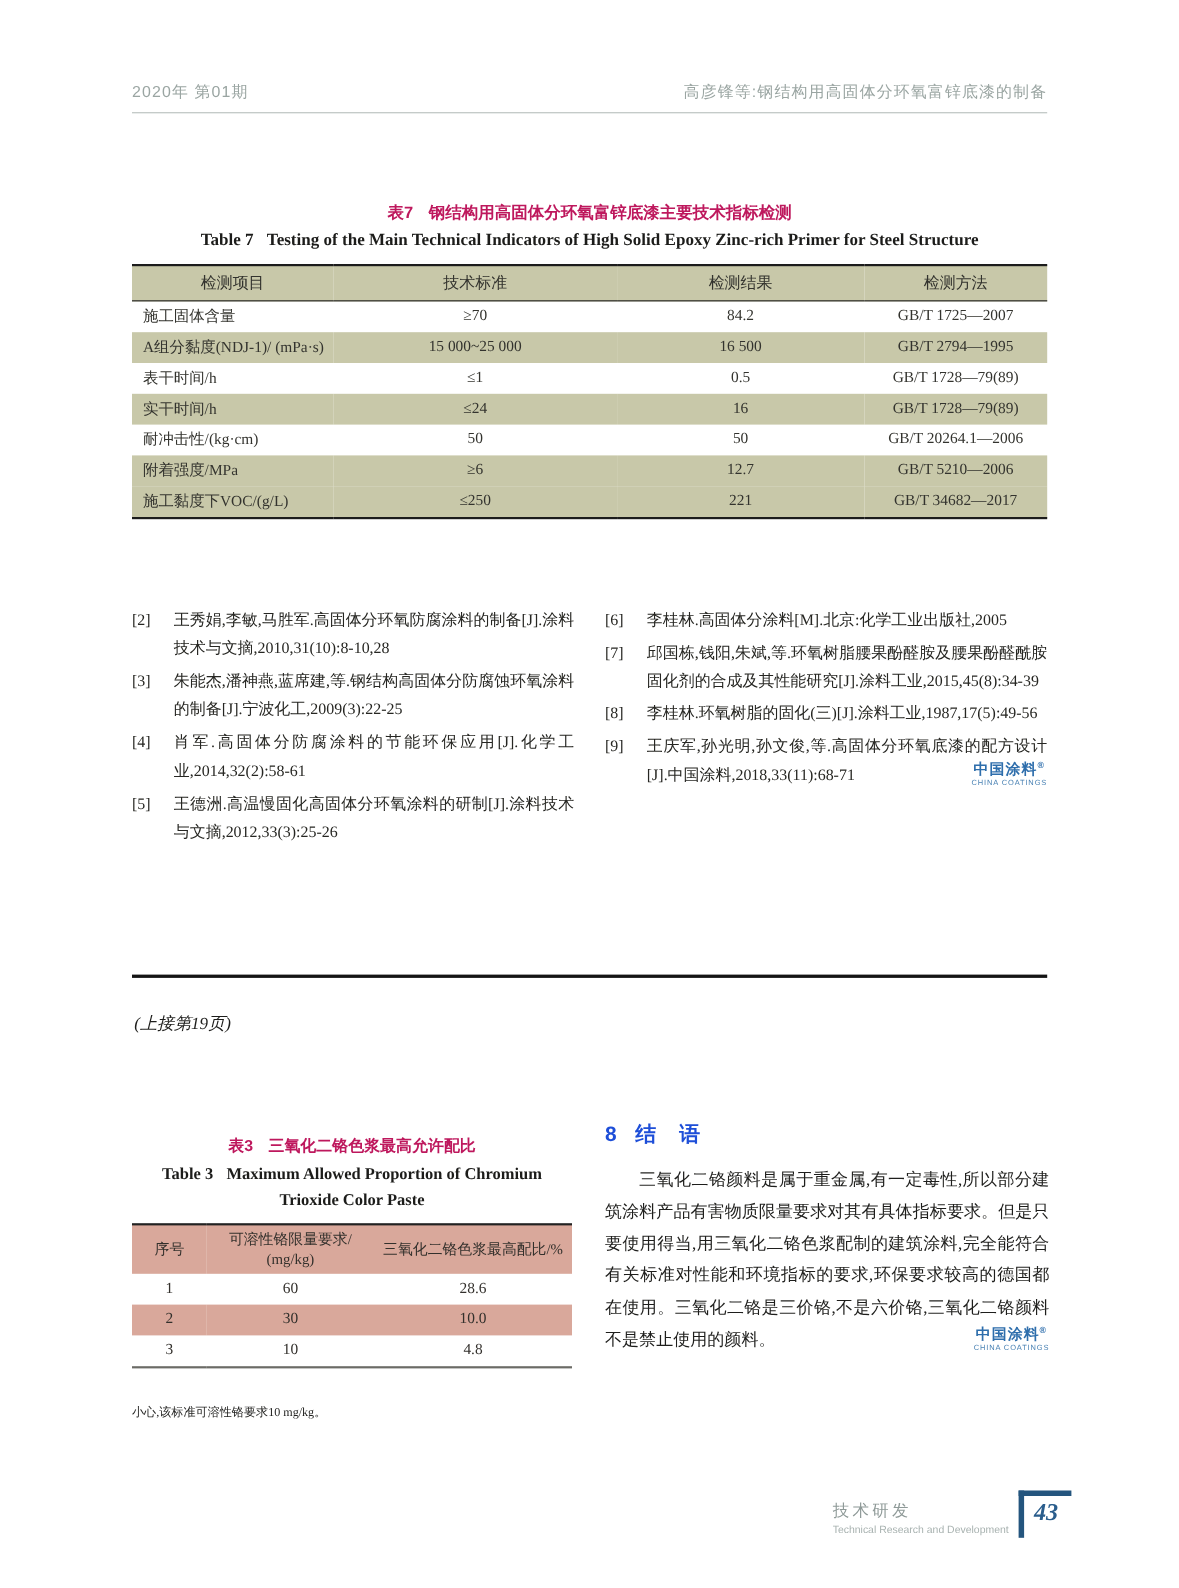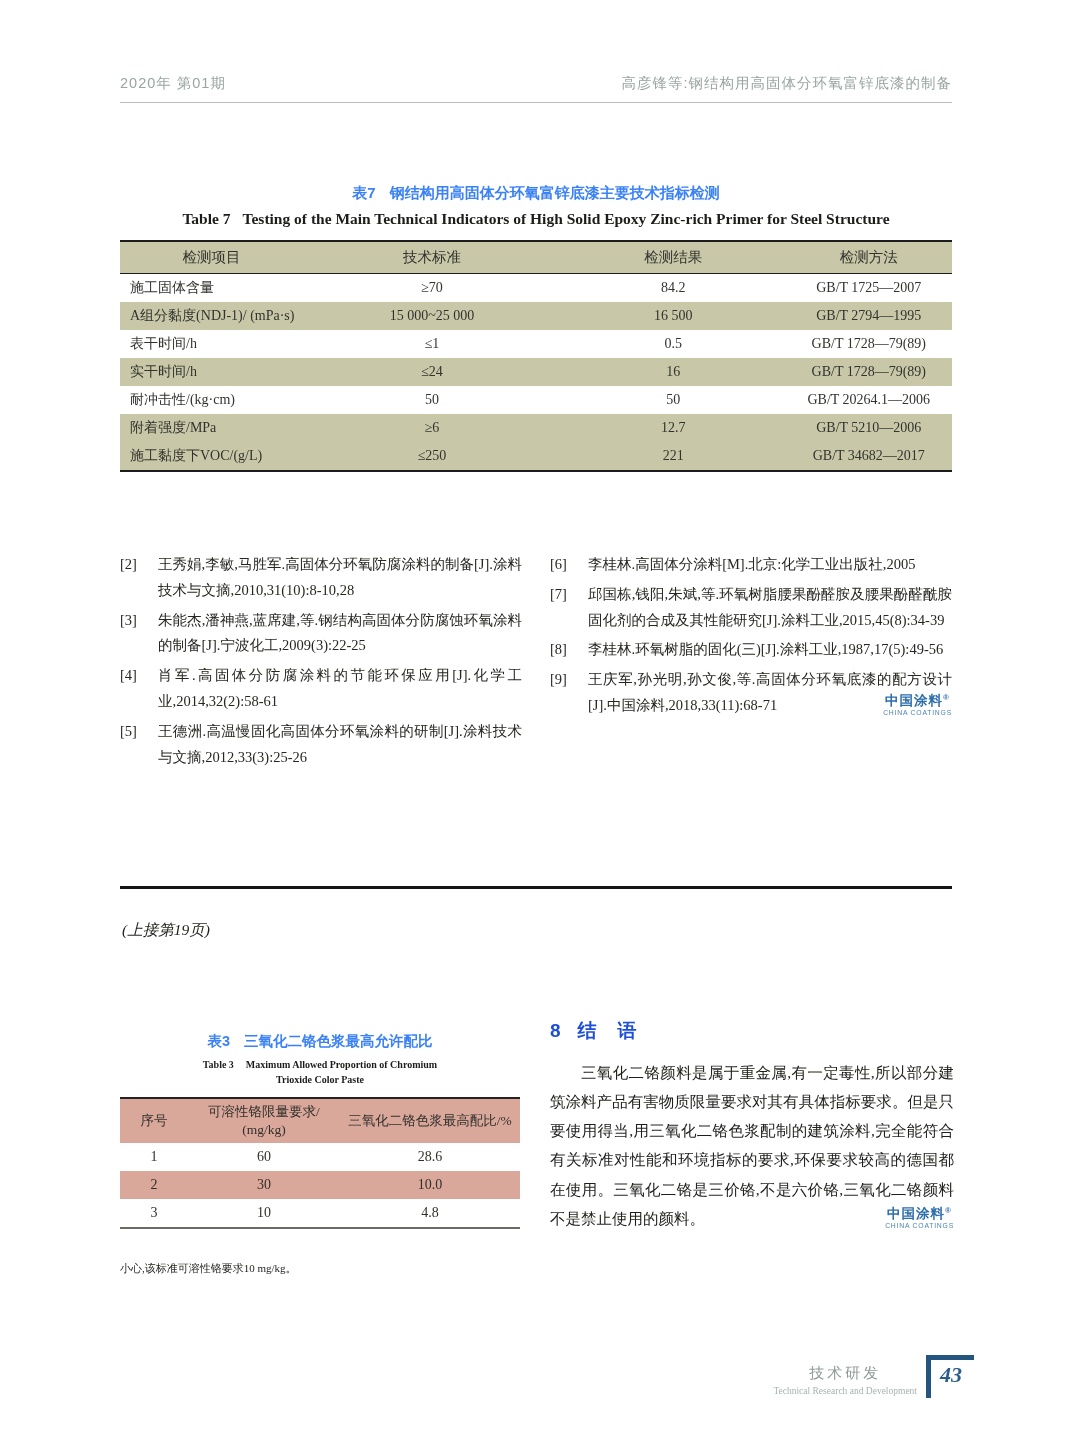--- a/index.html
+++ b/index.html
@@ -13,21 +13,21 @@
   .page-header {
     position:absolute; top:74px; left:120px; width:832px;
     display:flex; justify-content:space-between; align-items:flex-end;
     padding-bottom:9px; border-bottom:1.5px solid #b7bfbc;
     font-family:"Liberation Sans", sans-serif;
     font-size:14.5px; color:#9aa5a2; letter-spacing:1px;
   }
 
   
   .t7-captions { position:absolute; top:184px; left:120px; width:832px; text-align:center; }
-  .cap-zh { font-family:"Liberation Sans", sans-serif; font-weight:bold; font-size:15px; color:#3b82f6; }
+  .cap-zh { font-family:"Liberation Sans", sans-serif; font-weight:bold; font-size:15px; color:#be185d; }
   .cap-zh .cap-label { margin-right:14px; }
   .cap-en { margin-top:7px; font-weight:bold; font-size:15.5px; color:#1c1c1a; }
   .cap-en .cap-label { margin-right:12px; }
 
   
   .table7 {
     position:absolute; top:240px; left:120px; width:832px;
     border-collapse:collapse; font-size:14px; color:#33332e;
     border-top:2.5px solid #1c1c1c; border-bottom:2.5px solid #1c1c1c;
   }
@@ -64,21 +64,21 @@
   .cont-note { position:absolute; top:920px; left:122px; font-style:italic; font-size:15.5px; color:#1e1e1c; }
 
   
   .bottom { position:absolute; top:1018px; left:120px; width:840px; display:flex; gap:30px; }
   .bcol-left { width:400px; padding-top:14px; }
   .bcol-right { width:404px; }
 
   
   .t3-captions { text-align:center; }
   .t3-captions .cap-zh { font-size:14.5px; }
-  .t3-captions .cap-en { margin-top:6px; font-size:10px; line-height:1.5; }
+  .t3-captions .cap-en { margin-top:6px; font-size:15px; line-height:1.5; }
 
   
   .table3 {
     width:400px; margin-top:10px; border-collapse:collapse;
     font-size:14px; color:#33302c;
     border-top:2.5px solid #222; border-bottom:2px solid #6b6b66;
   }
   .table3 th {
     background:#d9a89b; font-weight:normal; font-size:13.5px;
     padding:4px 2px; line-height:1.35;
@@ -100,21 +100,21 @@
     font-size:15.5px; line-height:1.88; text-align:justify;
     text-indent:2em; color:#1e1e1c;
   }
   .sec-logo { position:absolute; right:0; bottom:3px; }
 
   
   .page-footer {
     position:absolute; right:98px; bottom:46px;
     display:flex; align-items:flex-start; gap:9px;
   }
-  .footer-text { text-align:center; padding-top:9px; font-family:Liberation Serif, serif; }
+  .footer-text { text-align:left; padding-top:9px; font-family:Liberation Sans, sans-serif; }
   .footer-zh { font-size:15px; color:#8f9a98; letter-spacing:3px; }
   .footer-en { margin-top:3px; font-size:9.5px; color:#a8b2b0; }
   .footer-pagenum {
     border-top:5px solid #24557e; border-left:5px solid #24557e;
     padding:2px 12px 10px 9px;
     font-size:22px; font-weight:bold; font-style:italic; color:#2a5d8c;
   }
 </style>
 </head>
 <body>

